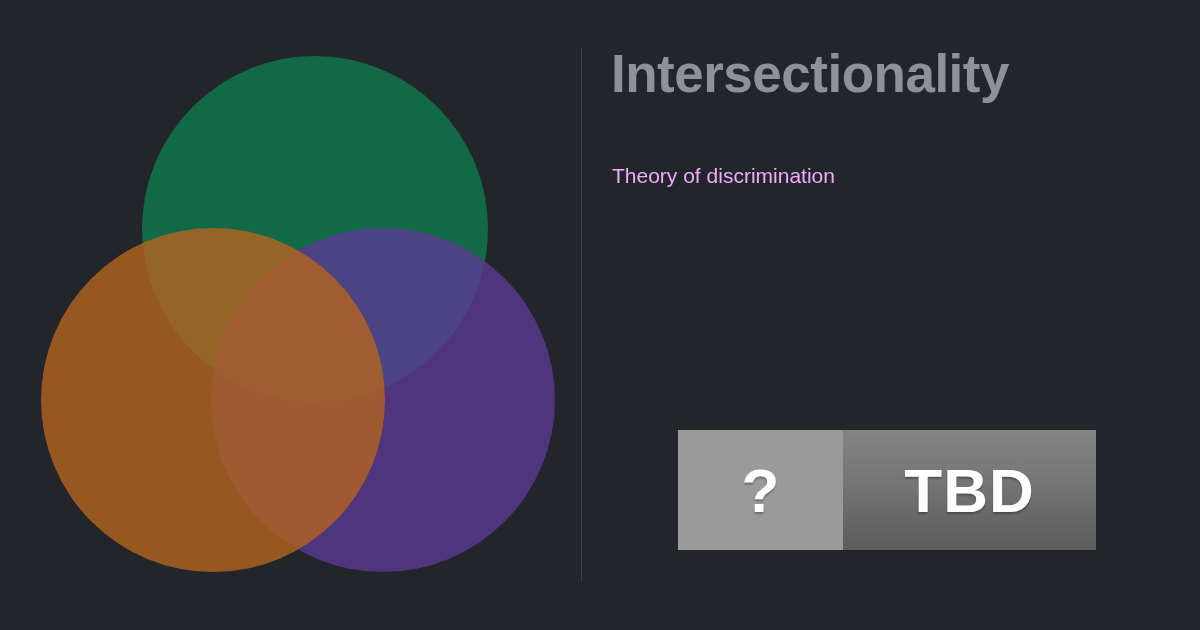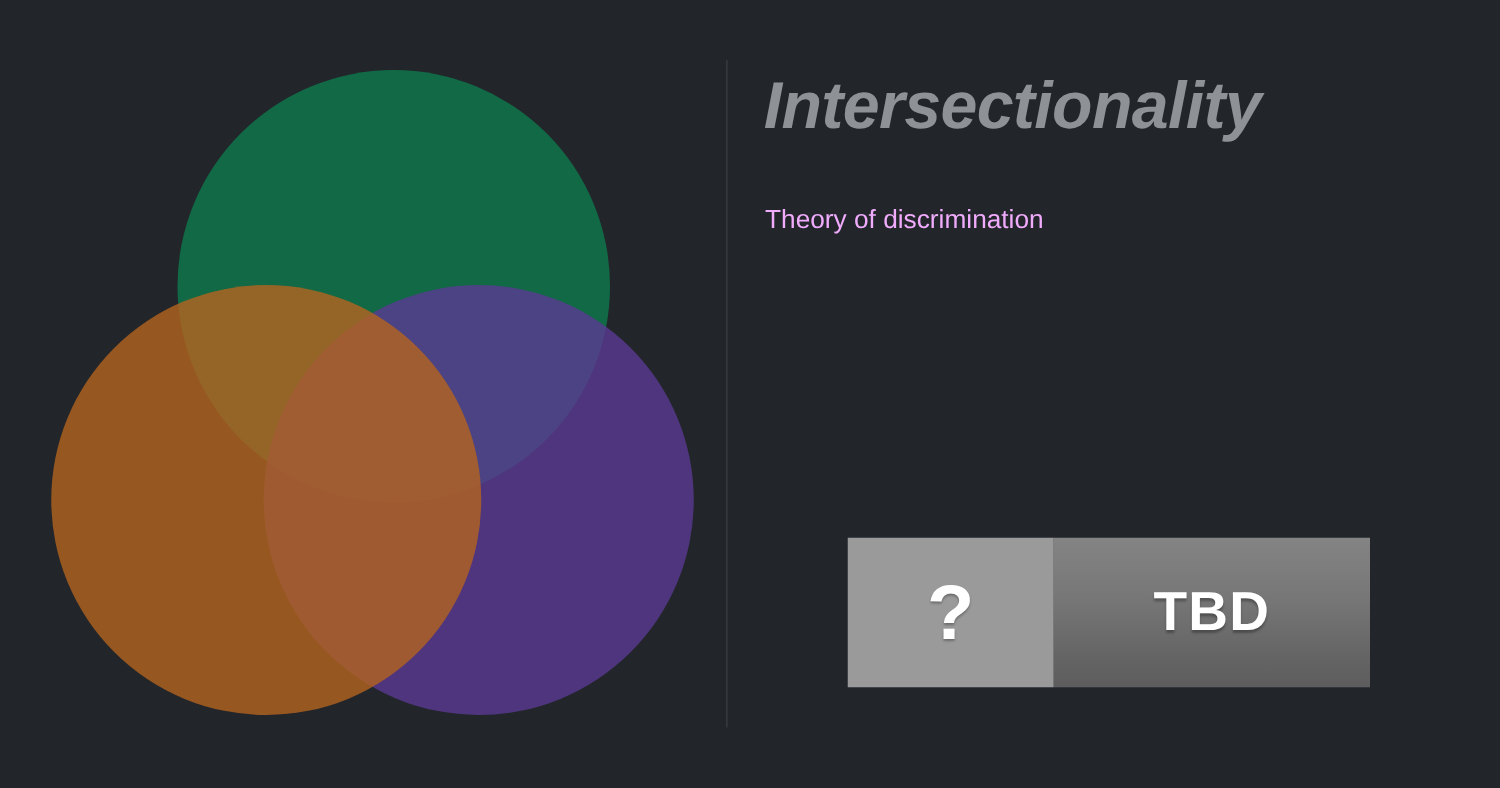--- a/index.html
+++ b/index.html
@@ -53,29 +53,28 @@
     position: absolute;
     left: 611px;
     top: 0;
     width: 560px;
     height: 630px;
   }
 
   #page-title {
     position: absolute;
     left: 0;
-    top: 56px;
+    top: 45px;
     margin: 0;
     font-size: 53px;
     font-weight: bold;
     line-height: 1.08;
     letter-spacing: -0.5px;
     color: #8e9195;
     white-space: nowrap;
-    font-style: italic;
   }
 
   #page-subtitle {
     position: absolute;
     left: 1px;
     top: 162px;
     margin: 0;
     font-size: 21px;
     font-weight: normal;
     line-height: 1.3;
@@ -102,21 +101,21 @@
     text-shadow: 0 2px 2px rgba(0,0,0,0.30);
   }
   #badge-label {
     width: 165px;
     background: #9a9a9a;
     font-size: 62px;
   }
   #badge-value {
     width: 253px;
     background: linear-gradient(to bottom, #848484 0%, #767676 42%, #656565 78%, #5d5d5d 100%);
-    font-size: 44px;
+    font-size: 62px;
     letter-spacing: 1px;
   }
 </style>
 </head>
 <body>
 
 <div id="card">
 
   <div id="venn-panel">
     <svg id="venn-svg" width="581" height="630" viewBox="0 0 581 630">

